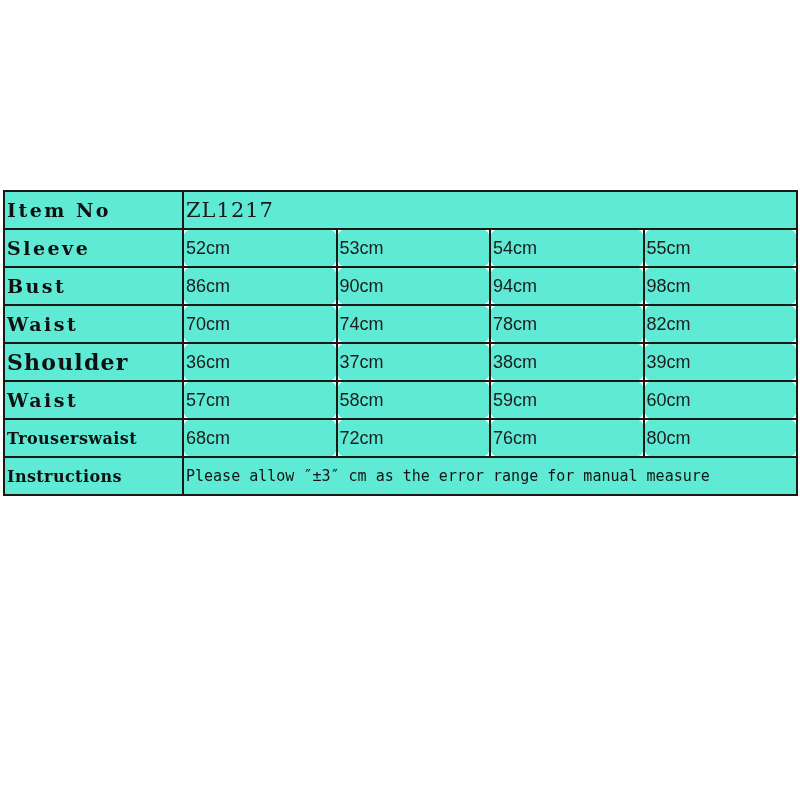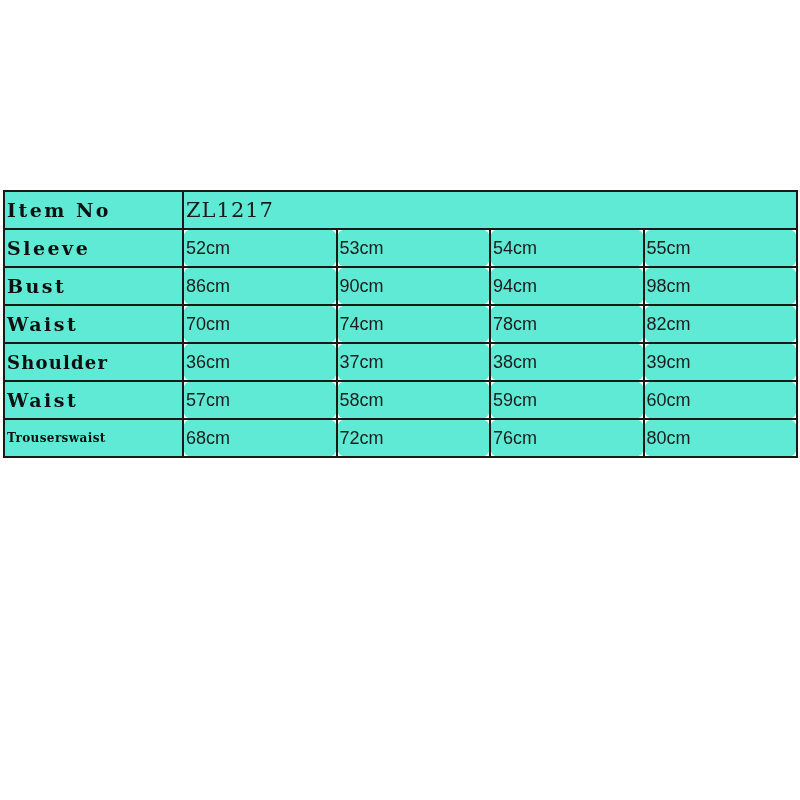--- a/index.html
+++ b/index.html
@@ -45,25 +45,25 @@
   td.row-label {
     background: #8ed24f;
     font-family: "DejaVu Serif", "Liberation Serif", serif;
     font-weight: 700;
     font-size: 19px;
     letter-spacing: 2.5px;
     color: #101010;
     white-space: nowrap;
   }
   td.row-label.tight {
-    font-size: 18px;
+    font-size: 22px;
     letter-spacing: 1.2px;
   }
   td.row-label.tighter {
-    font-size: 12px;
+    font-size: 16px;
     letter-spacing: 0.4px;
     margin-top: 38px;
   }
 
   
   td.size-head {
     background: #ffff00;
     font-family: "Liberation Sans", sans-serif;
     font-weight: 700;
     font-size: 19px;
@@ -161,16 +161,20 @@
 
 
       <tr>
         <td class="row-label tighter">Trouserswaist</td>
         <td class="measure">68cm</td>
         <td class="measure">72cm</td>
         <td class="measure">76cm</td>
         <td class="measure">80cm</td>
       </tr>
 
+      <tr>
+        <td class="row-label tighter">Instructions</td>
+        <td class="instructions-note" colspan="4">Please allow ″±3″ cm as the error range for manual measure</td>
+      </tr>
 
     </tbody>
   </table>
 </div>
 
 </body></html>

